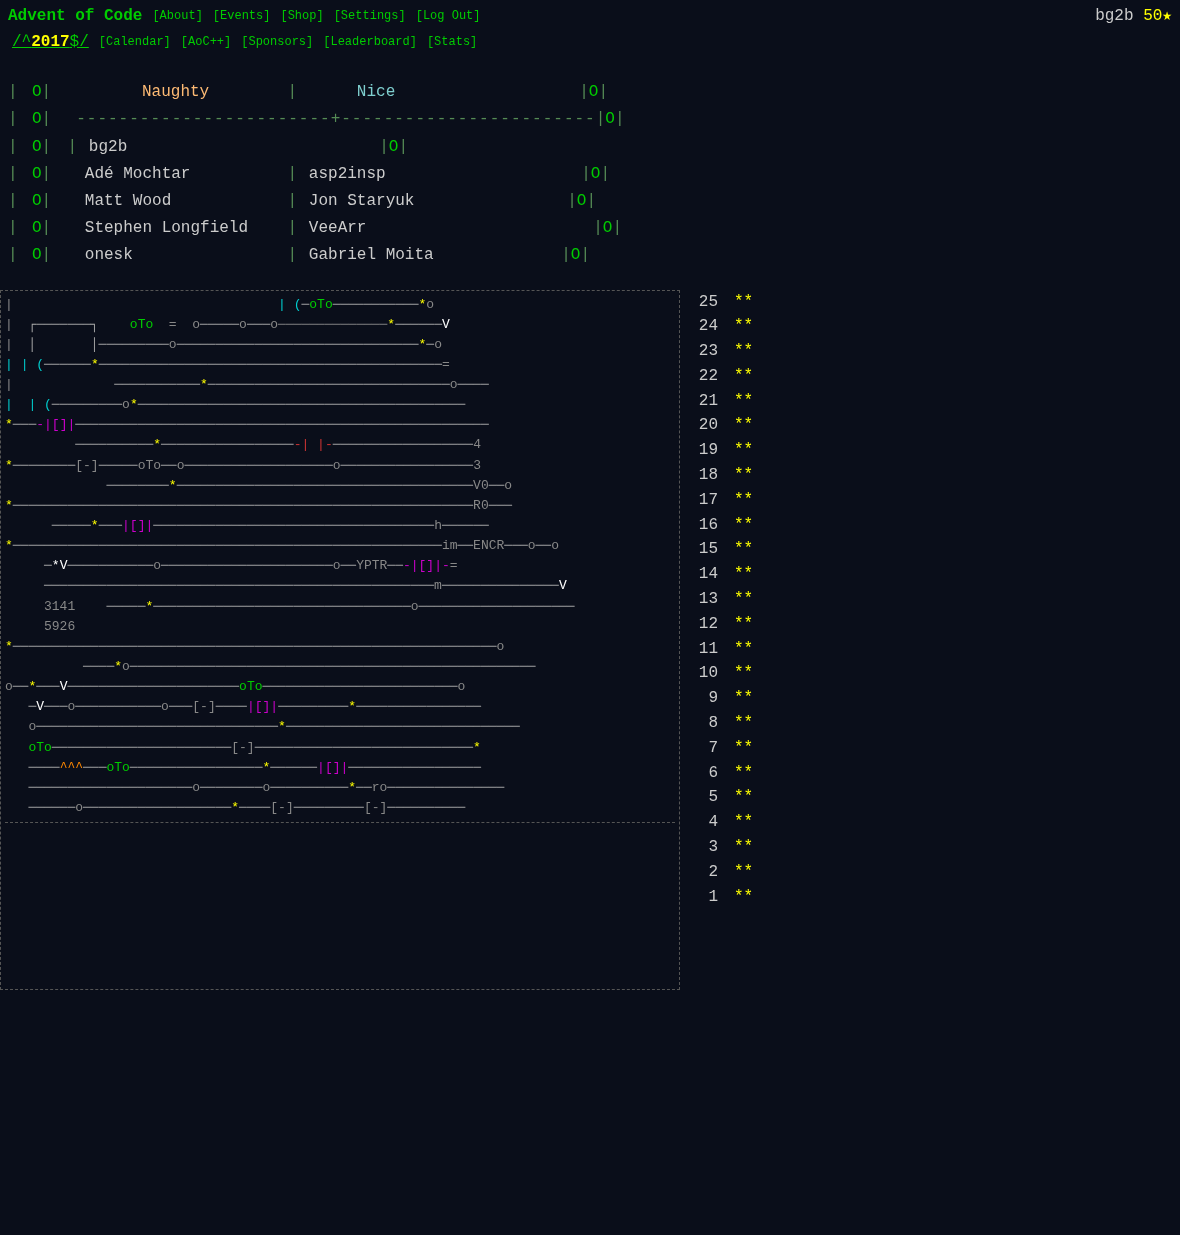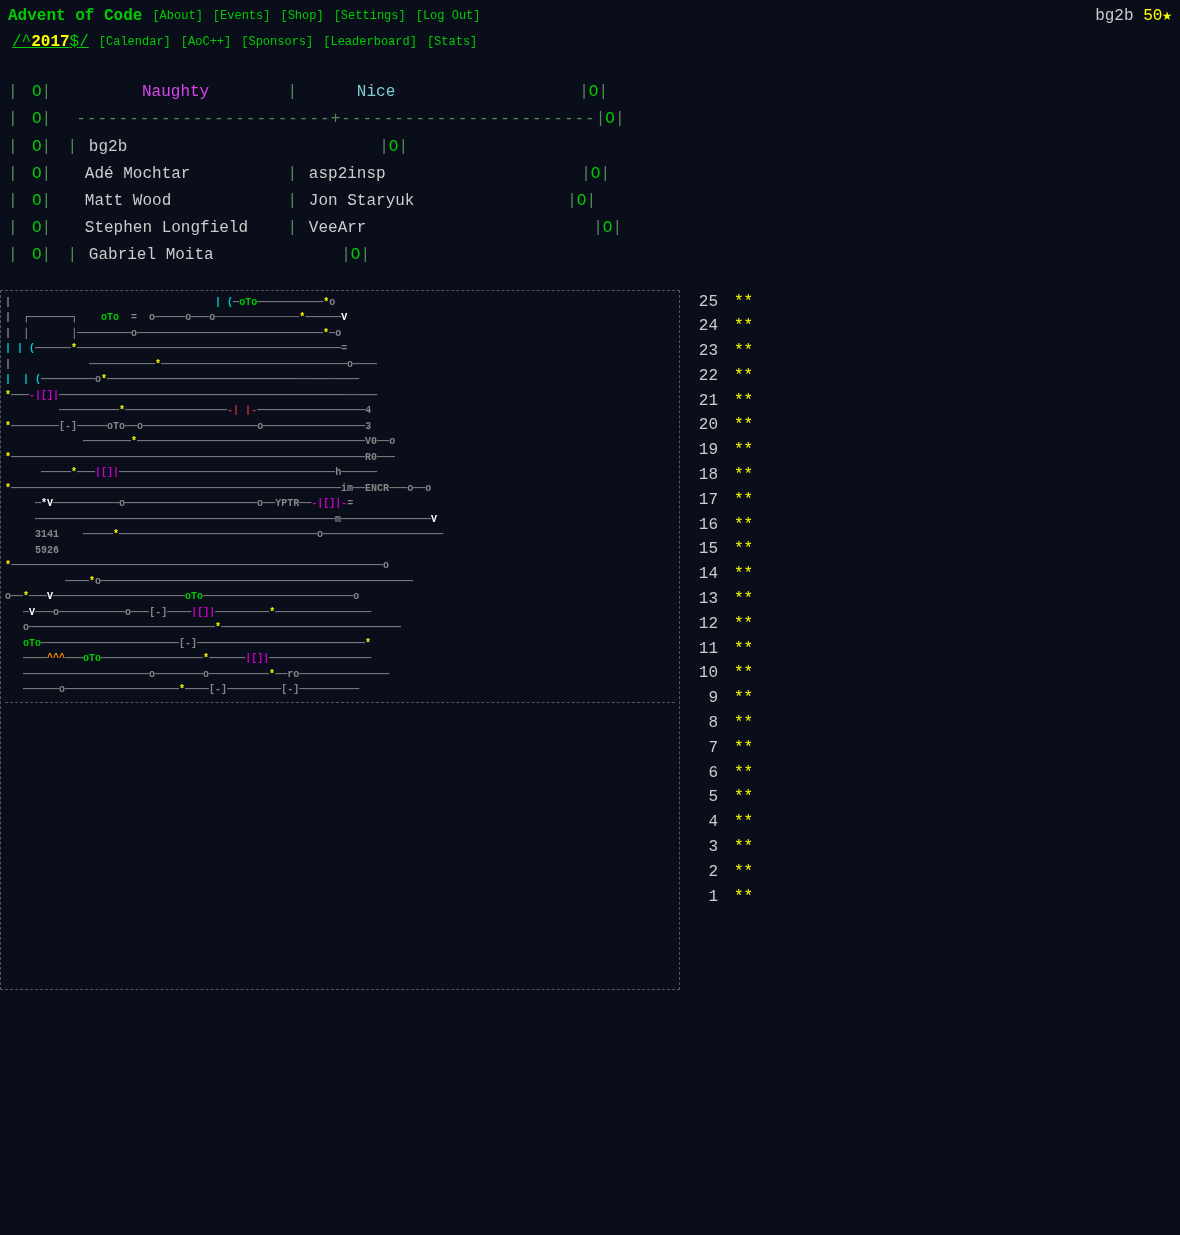--- a/index.html
+++ b/index.html
@@ -68,21 +68,21 @@
       align-items: center;
     }
     .nn-pipe {
       color: #558b55;
       min-width: 24px;
     }
     .nn-zero {
       color: #558b55;
     }
     .nn-naughty {
-      color: #d946ef;
+      color: #fdba74;
       min-width: 220px;
       text-align: center;
     }
     .nn-nice {
       color: #7ecece;
       min-width: 200px;
       text-align: left;
     }
     .nn-name-left {
       color: #ccc;
@@ -100,25 +100,24 @@
       margin-left: 0;
       margin-top: 10px;
     }
     .circuit-box {
       border: 1px dashed #555;
       width: 680px;
       min-height: 700px;
       padding: 4px;
       position: relative;
       font-family: 'Courier New', Courier, monospace;
-      font-size: 10px;
+      font-size: 13px;
       line-height: 1.55;
       color: #aaa;
       overflow: hidden;
-      font-weight: bold;
     }
     .circuit-content {
       white-space: pre;
       line-height: 1.55;
     }
     .sidebar-numbers {
       margin-left: 10px;
       font-family: 'Courier New', Courier, monospace;
       font-size: 16px;
       line-height: 1.55;
@@ -236,20 +235,21 @@
     <span style="color:#558b55;margin:0 2px;">|</span>
     <span class="nn-name-right">&nbsp;VeeArr</span>
     <span style="color:#558b55;padding-left:94px;">|</span>
     <span class="nn-zero c-green">O</span>
     <span class="nn-pipe">|</span>
   </div>
   <div class="nn-row">
     <span class="nn-pipe">|</span>
     <span class="nn-zero c-green">O</span>
     <span class="nn-pipe">|</span>
+    <span class="nn-name-left">&nbsp;&nbsp;onesk</span>
     <span style="color:#558b55;margin:0 2px;">|</span>
     <span class="nn-name-right">&nbsp;Gabriel Moita</span>
     <span style="color:#558b55;padding-left:62px;">|</span>
     <span class="nn-zero c-green">O</span>
     <span class="nn-pipe">|</span>
   </div>
 </div>
 
 <div class="circuit-section">
   <div class="circuit-box">

